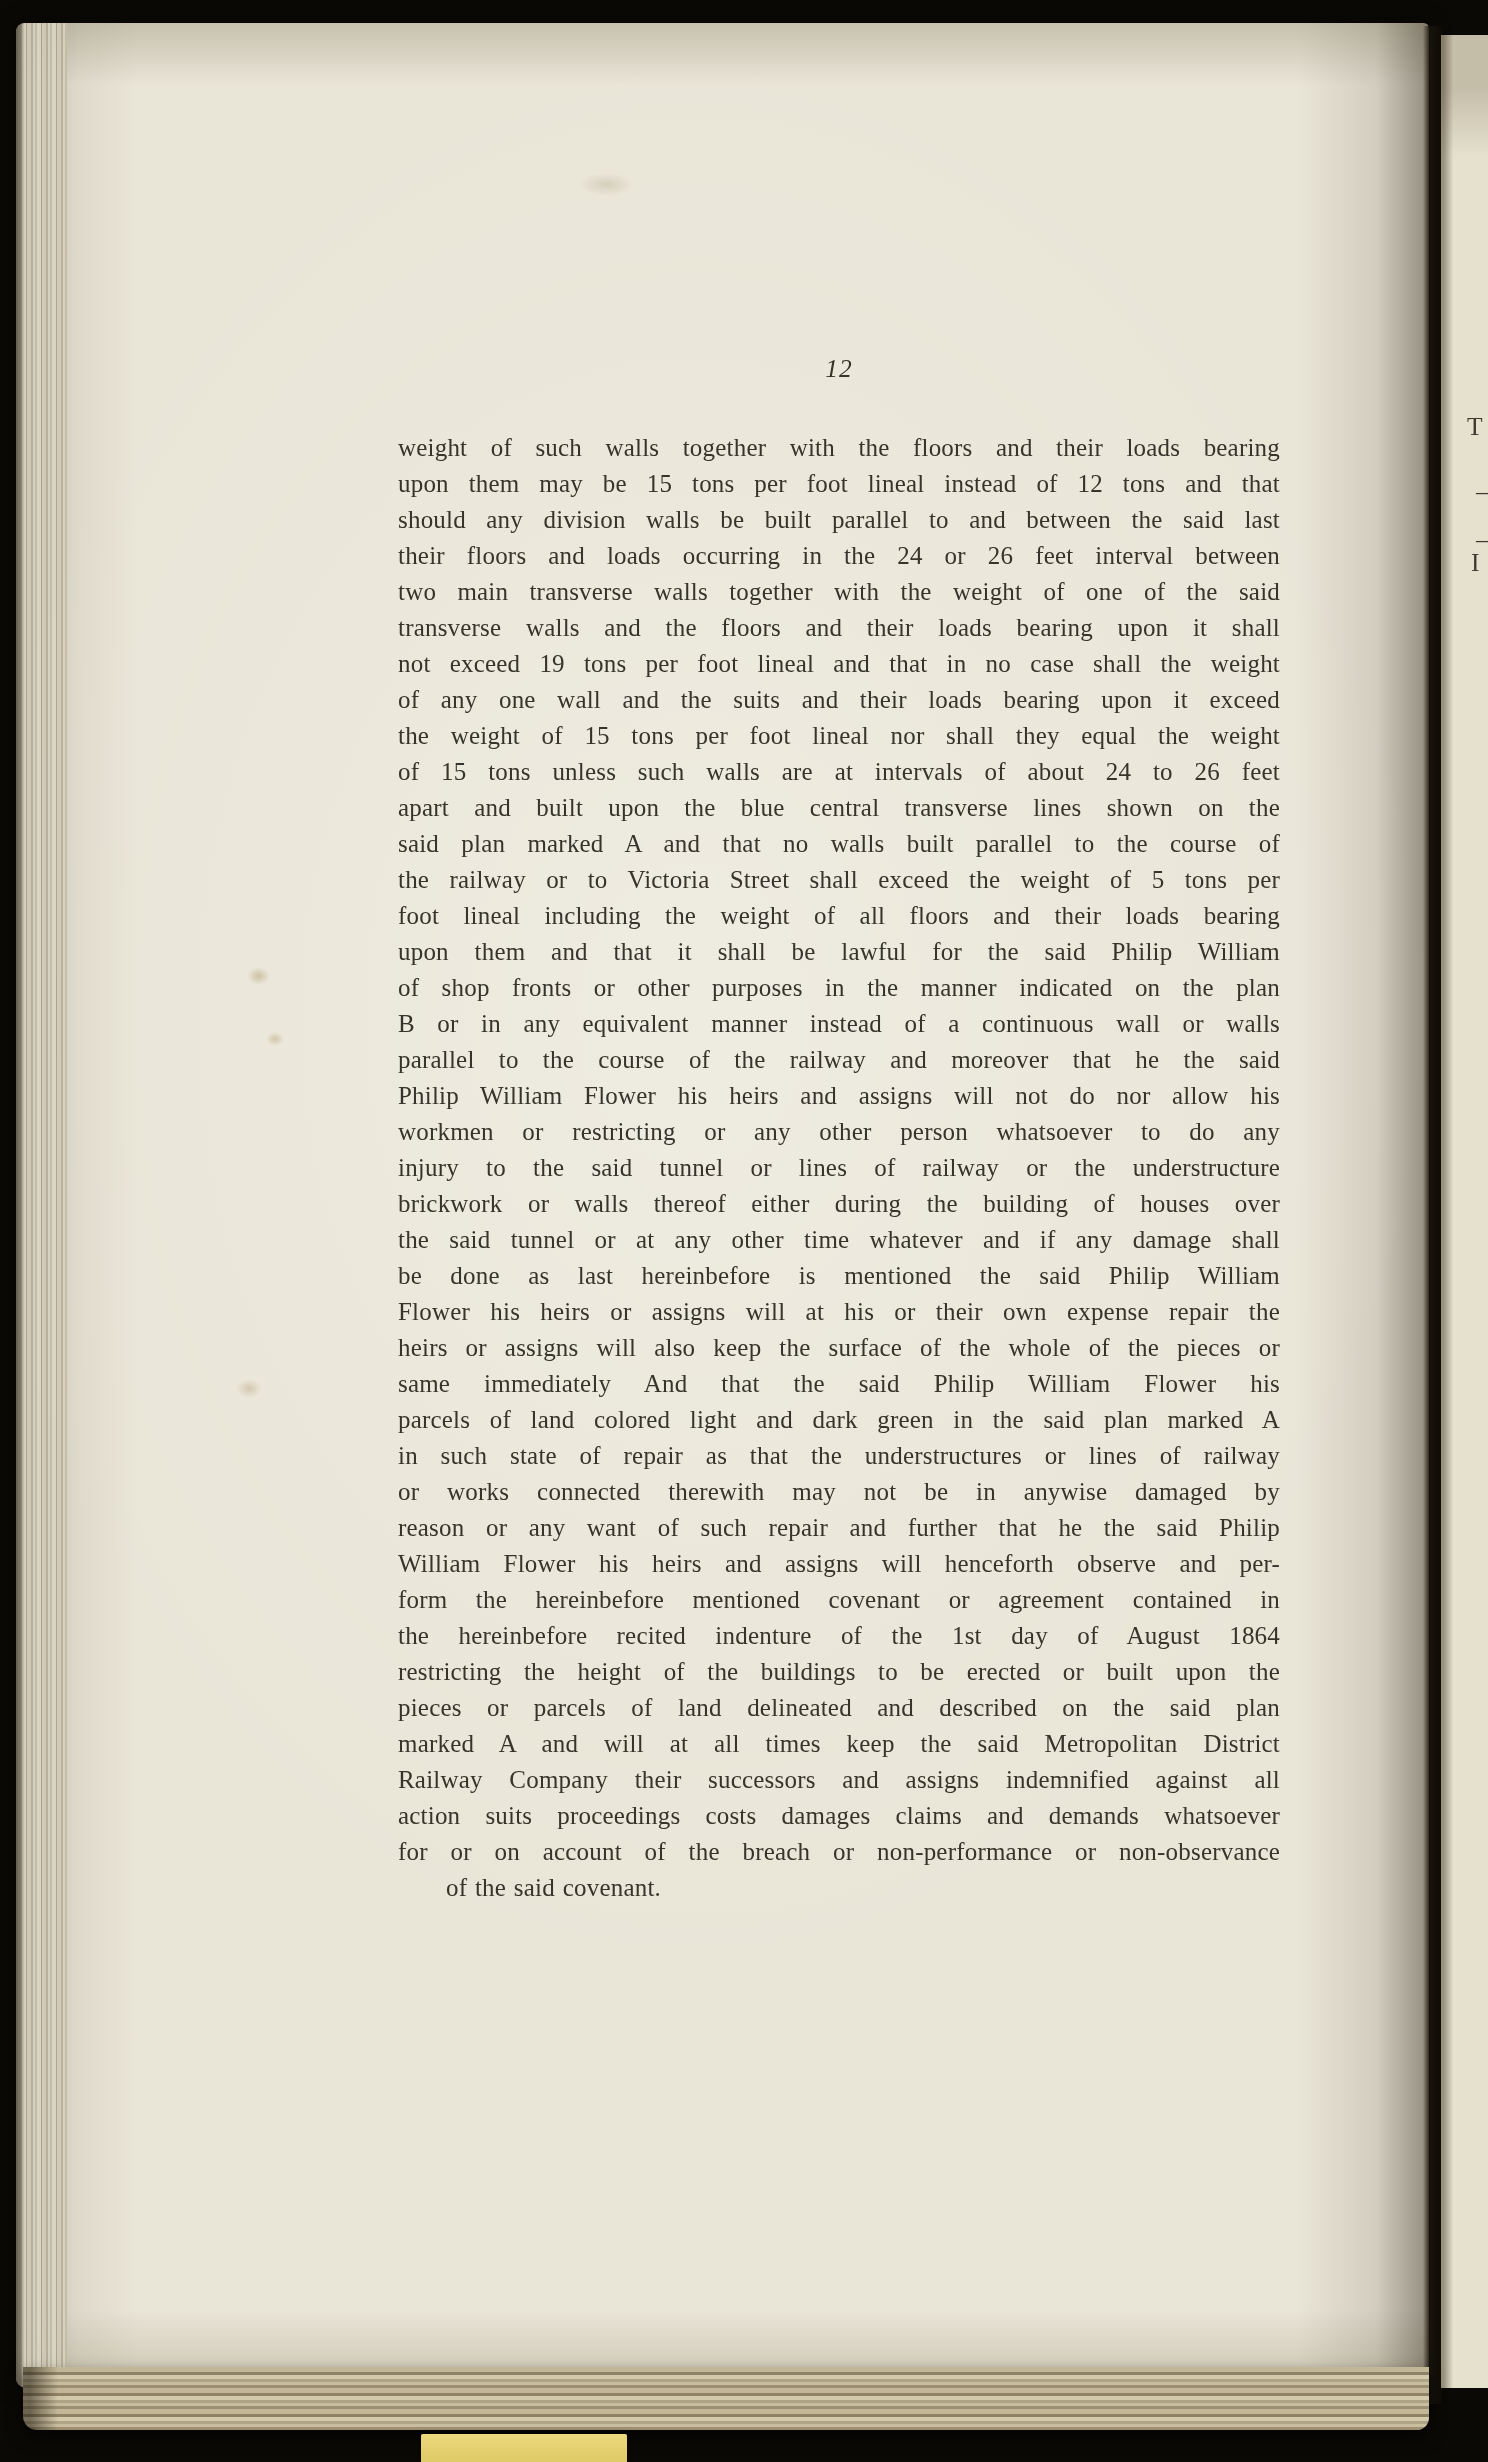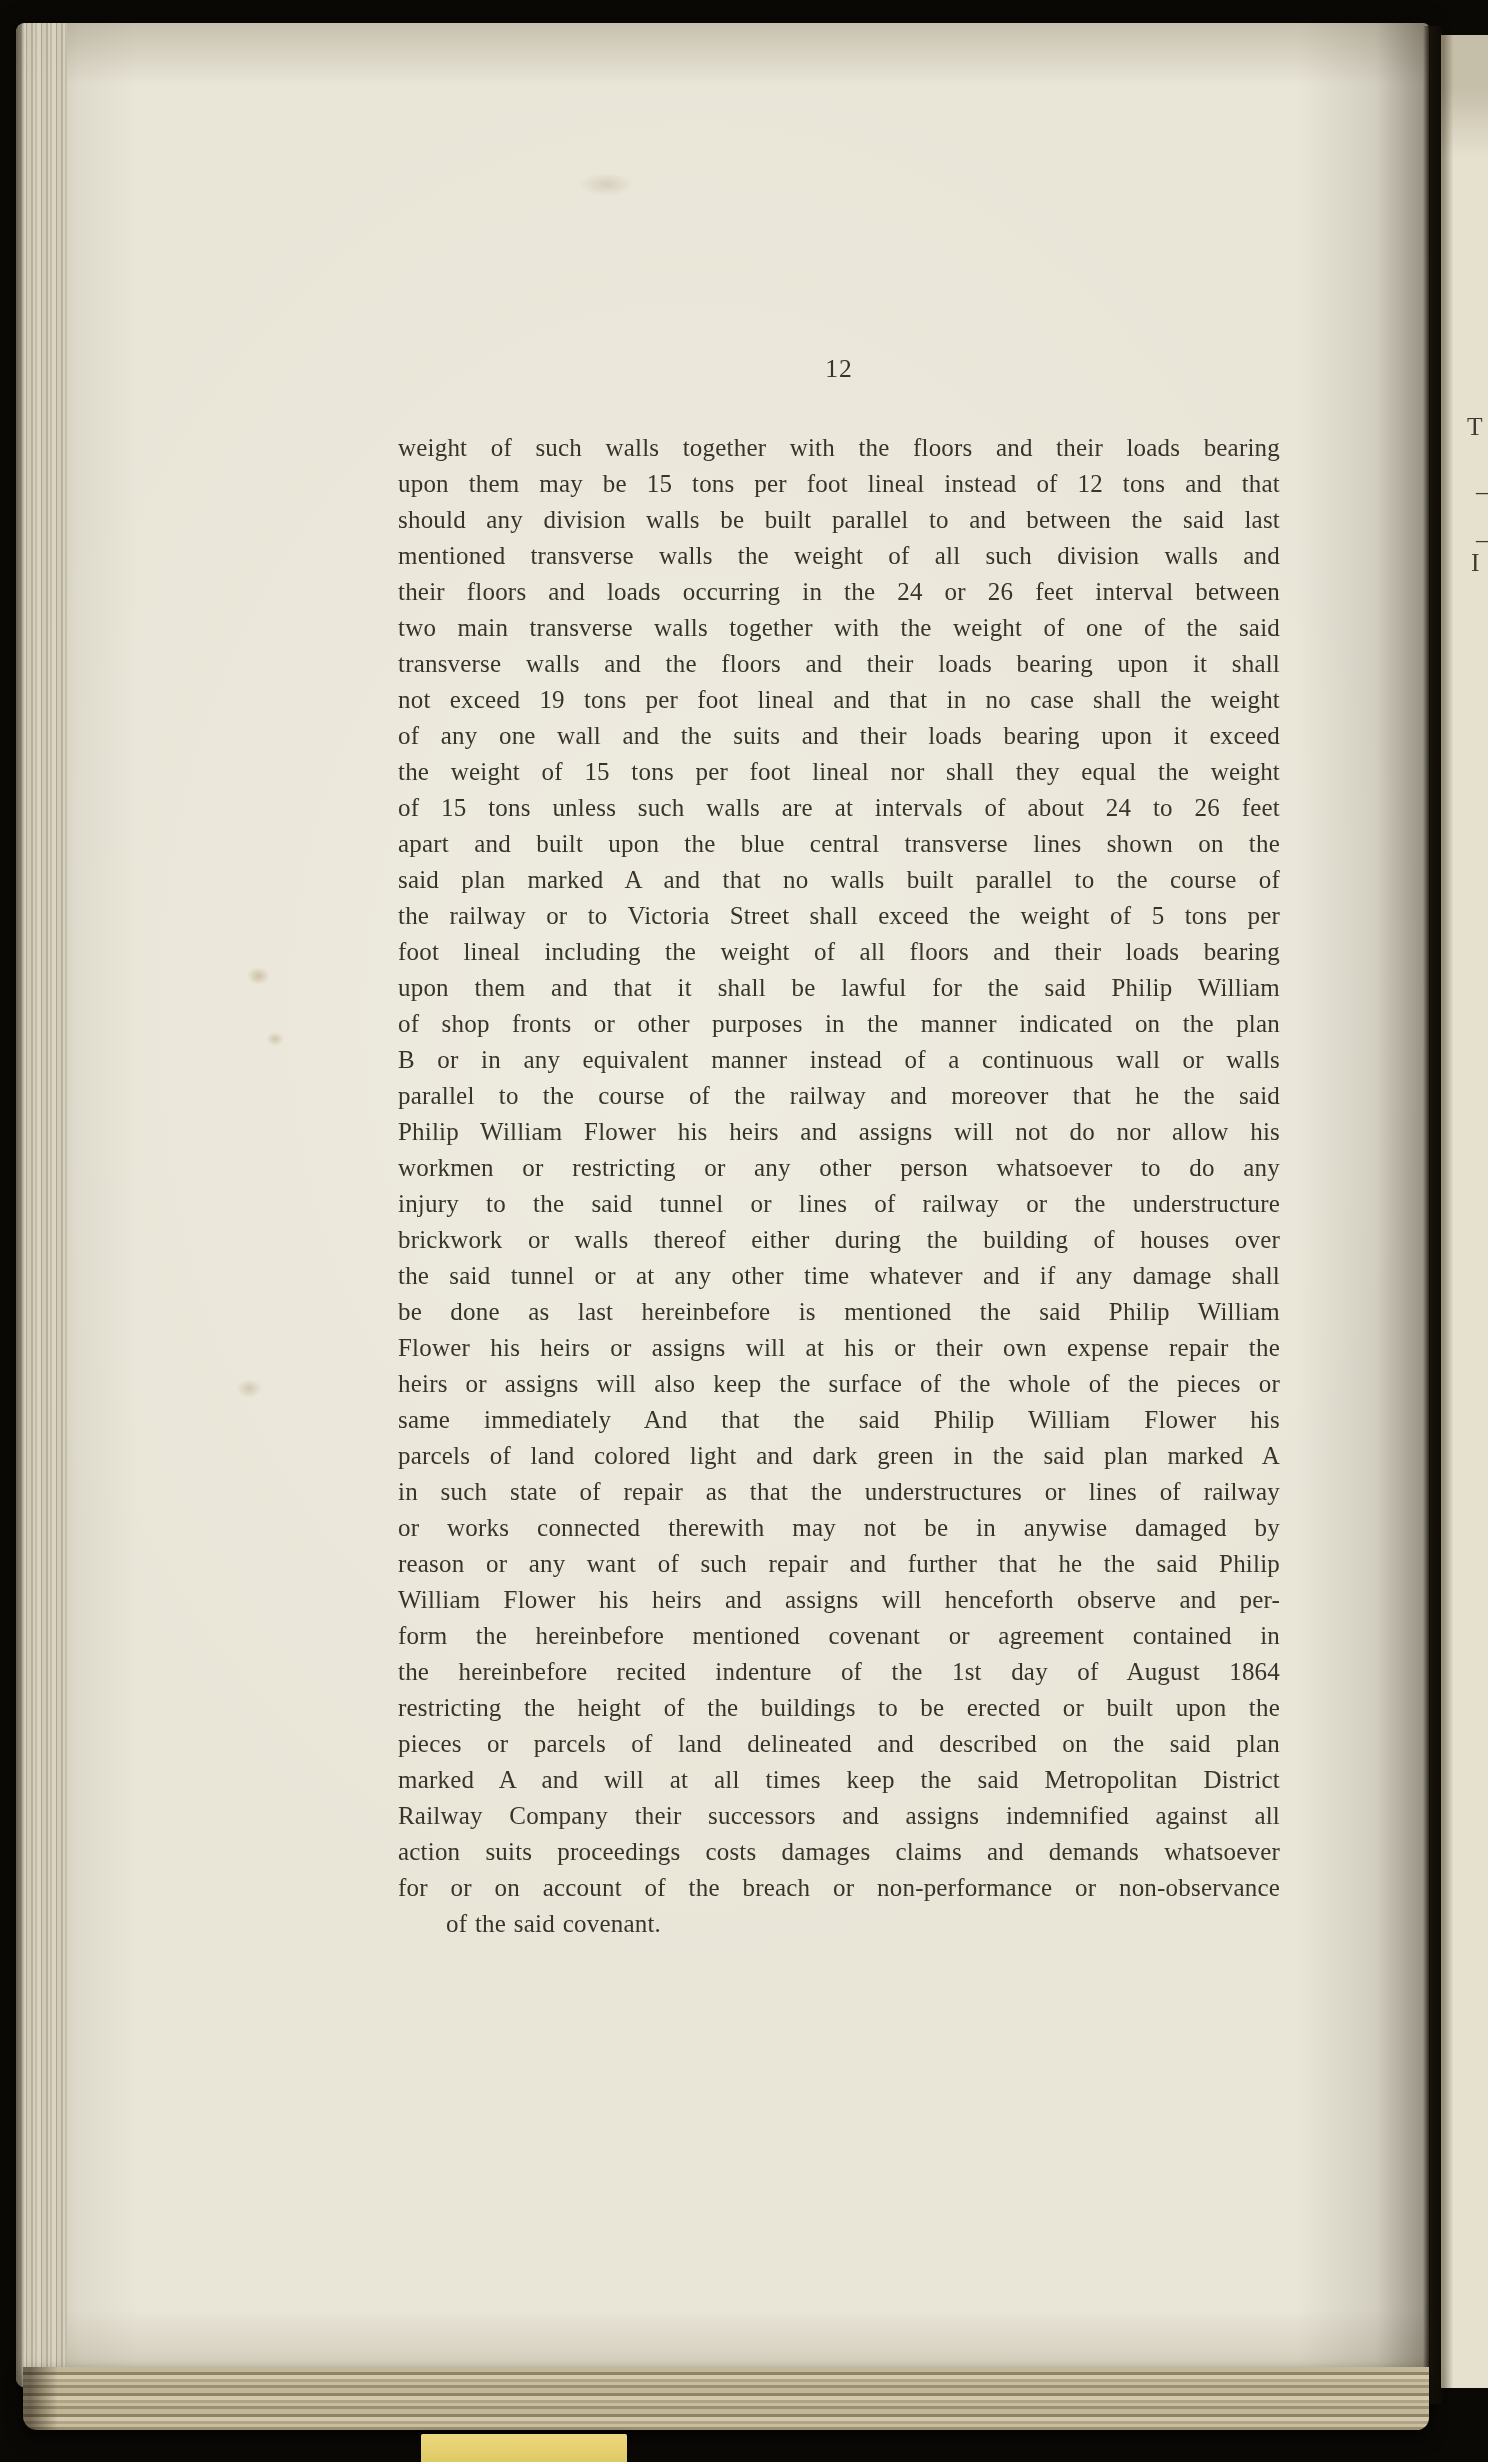--- a/index.html
+++ b/index.html
@@ -114,20 +114,21 @@
     left: 398px;
     top: 354px;
     width: 882px;
     color: #37342b;
   }
   .page-number {
     text-align: center;
     font-size: 25.5px;
     letter-spacing: 0.9px;
     margin-bottom: 46px;
+    font-style: italic;
   }
   .lines .line {
     font-size: 25px;
     line-height: 36px;
     white-space: normal;
     text-align: justify;
     text-align-last: justify;
     letter-spacing: 0.2px;
     word-spacing: 1.3px;
   }
@@ -160,21 +161,20 @@
 
   <div class="bottom-edges"></div>
   <div class="slip"></div>
 
   <div class="text-block">
     <div class="page-number">12</div>
     <div class="lines">
         <div class="line">weight of such walls together with the floors and their loads bearing</div>
         <div class="line">upon them may be 15 tons per foot lineal instead of 12 tons and that</div>
         <div class="line">should any division walls be built parallel to and between the said last</div>
-        <div class="line">mentioned transverse walls the weight of all such division walls and</div>
         <div class="line">their floors and loads occurring in the 24 or 26 feet interval between</div>
         <div class="line">two main transverse walls together with the weight of one of the said</div>
         <div class="line">transverse walls and the floors and their loads bearing upon it shall</div>
         <div class="line">not exceed 19 tons per foot lineal and that in no case shall the weight</div>
         <div class="line">of any one wall and the suits and their loads bearing upon it exceed</div>
         <div class="line">the weight of 15 tons per foot lineal nor shall they equal the weight</div>
         <div class="line">of 15 tons unless such walls are at intervals of about 24 to 26 feet</div>
         <div class="line">apart and built upon the blue central transverse lines shown on the</div>
         <div class="line">said plan marked A and that no walls built parallel to the course of</div>
         <div class="line">the railway or to Victoria Street shall exceed the weight of 5 tons per</div>

